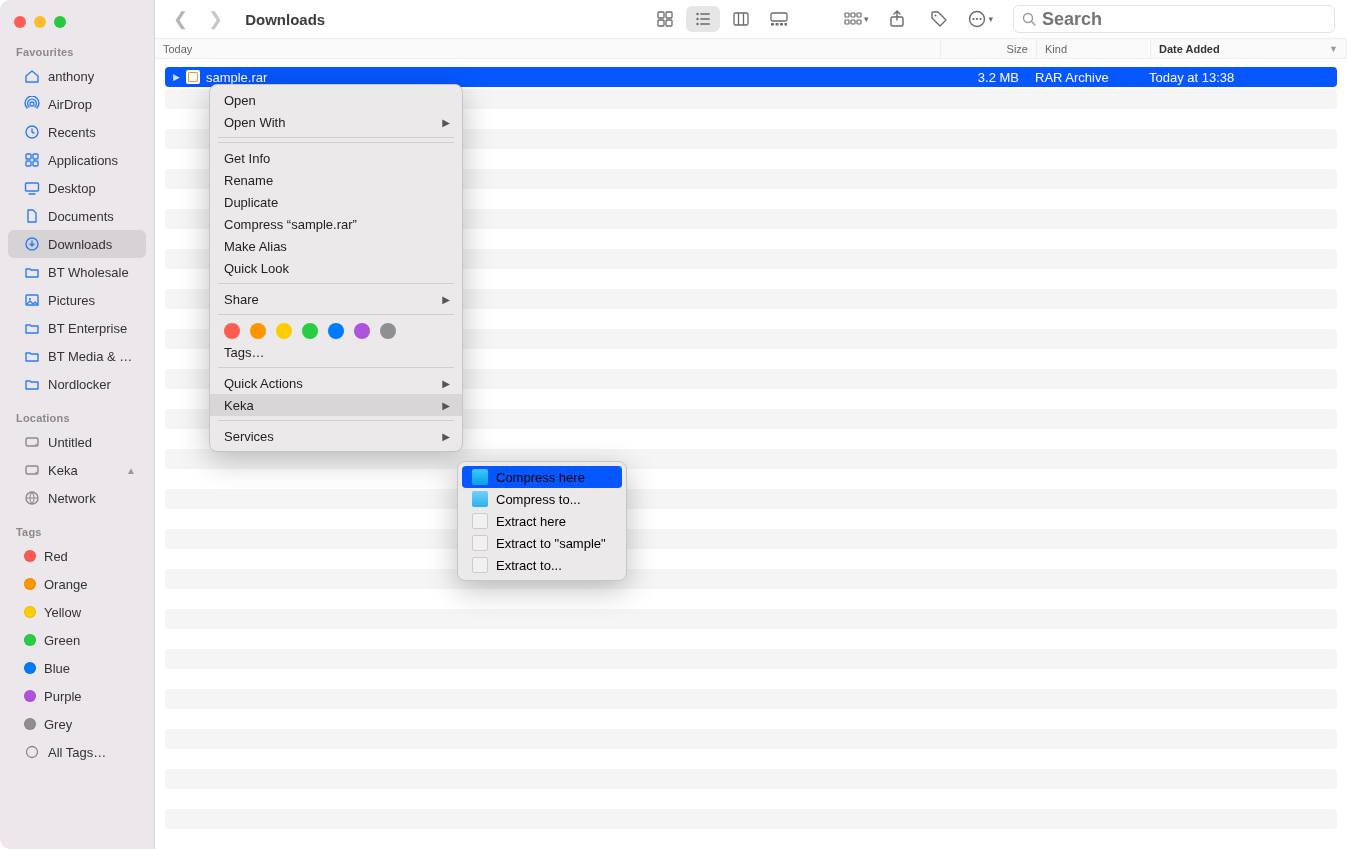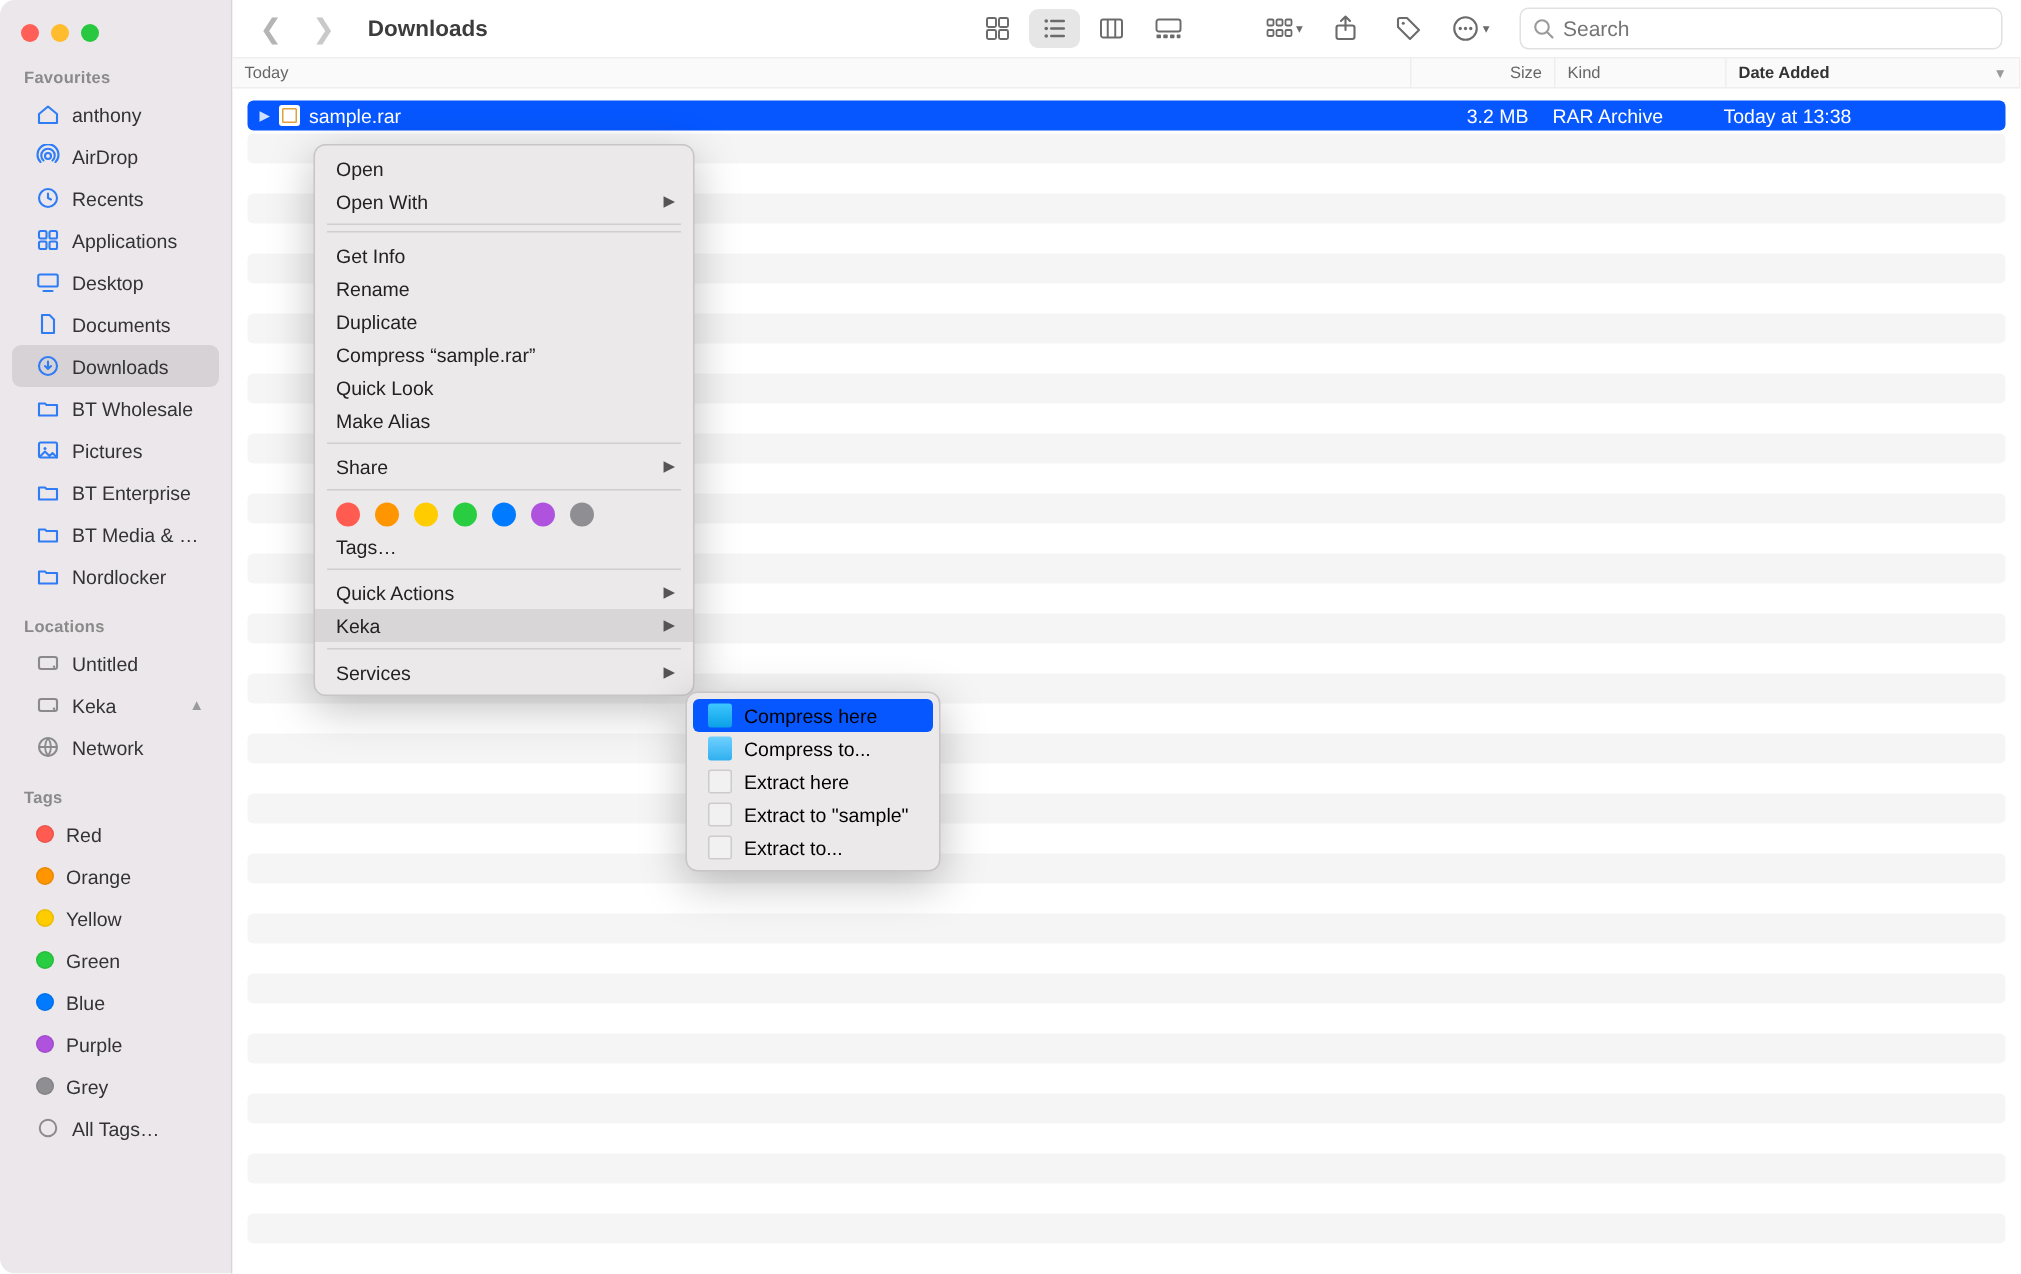--- a/index.html
+++ b/index.html
@@ -26,21 +26,21 @@
 .nav-arrows { display:flex; gap:20px; color:#b5b5b5; font-size:18px; padding:0 8px 0 6px; }
 .title { font-size:15px; font-weight:600; color:#3c3c3c; padding-left:6px; }
 .toolbar .spacer { flex:1; }
 .view-switch { display:flex; gap:4px; align-items:center; }
 .vbtn { width:34px; height:26px; border-radius:6px; display:flex; align-items:center; justify-content:center; color:#6b6b6b; }
 .vbtn.active { background:#e6e6e6; }
 .tbtn { width:34px; height:26px; border-radius:6px; display:flex; align-items:center; justify-content:center; color:#6b6b6b; }
 .tbtn.wchev { width:auto; padding:0 4px; gap:2px; }
 .tbtn .chev { font-size:9px; color:#6b6b6b; }
 .search { flex:0 0 322px; height:28px; border:1px solid #e1e1e1; border-radius:6px; display:flex; align-items:center; gap:6px; padding:0 8px; margin-left:8px; }
-.search input { border:none; outline:none; font-size:14px; flex:1; background:transparent; }
+.search input { border:none; outline:none; font-size:18px; flex:1; background:transparent;font-weight:bold; }
 .search .sicon { color:#9a9a9a; }
 
 
 .colhdr { display:flex; align-items:center; height:26px; border-top:1px solid #eee; border-bottom:1px solid #eee; font-size:11px; color:#666; background:#fafafa; }
 .colhdr .c { padding:0 8px; border-right:1px solid #eee; height:100%; display:flex; align-items:center; }
 .c-name{flex:1; padding-left:48px}.c-size{width:96px; justify-content:flex-end}.c-kind{width:114px}.c-date{width:196px; font-weight:600; color:#333; border-right:none; justify-content:space-between}
 .c-date .srt{font-size:9px;color:#999}
 
 
 .files { flex:1; position:relative; padding:10px 10px 0 10px; }
@@ -48,21 +48,21 @@
 .row { position:absolute; left:10px; right:10px; top:8px; height:20px; border-radius:4px; background:#0657ff; color:#fff; display:flex; align-items:center; font-size:13px; padding-left:8px; }
 .row .chev{font-size:9px;color:#cfe0ff;margin-right:6px}
 .row .ficon{width:14px;height:14px;background:#fff;border-radius:2px;margin-right:6px;position:relative}
 .row .ficon::after{content:"";position:absolute;inset:2px;border:1px solid #e0a040;border-radius:1px}
 .row .fname{flex:1}
 .row .fsize{width:96px;text-align:right;padding-right:8px}
 .row .fkind{width:114px;padding-left:8px}
 .row .fdate{width:196px;padding-left:8px}
 
 
-.menu { position:absolute; left:209px; top:96px; width:254px; background:#ece9eb; border:1px solid #c8c5c7; border-radius:8px; box-shadow:0 8px 30px rgba(0,0,0,.25); padding:4px 0; font-size:13px; color:#222; z-index:10; }
+.menu { position:absolute; left:209px; top:84px; width:254px; background:#ece9eb; border:1px solid #c8c5c7; border-radius:8px; box-shadow:0 8px 30px rgba(0,0,0,.25); padding:4px 0; font-size:13px; color:#222; z-index:10; }
 .menu .mi { height:22px; display:flex; align-items:center; padding:0 14px; position:relative; }
 .menu .mi.hov { background:#d9d6d8; }
 .menu .mi .arr { position:absolute; right:12px; font-size:10px; color:#555; }
 .menu hr { border:none; border-top:1px solid #d1ced0; margin:4px 8px; }
 .menu .tagrow { display:flex; gap:10px; padding:4px 14px 2px 14px; }
 .menu .tagrow .td { width:16px; height:16px; border-radius:50%; }
 
 
 .submenu { position:absolute; left:457px; top:461px; width:170px; background:#ece9eb; border:1px solid #c8c5c7; border-radius:8px; box-shadow:0 8px 30px rgba(0,0,0,.25); padding:4px 0; font-size:13px; z-index:11; }
 .submenu .smi { height:22px; display:flex; align-items:center; gap:8px; padding:0 10px; border-radius:4px; margin:0 4px; }
@@ -426,24 +426,24 @@
       <div class="mi">
         <span>Rename</span>
       </div>
       <div class="mi">
         <span>Duplicate</span>
       </div>
       <div class="mi">
         <span>Compress “sample.rar”</span>
       </div>
       <div class="mi">
+        <span>Make Alias</span>
+      </div>
+      <div class="mi">
         <span>Quick Look</span>
-      </div>
-      <div class="mi">
-        <span>Make Alias</span>
       </div>
       <hr>
       <div class="mi">
         <span>Share</span>
         <span class="arr">▶</span>
       </div>
       <hr>
       <div class="tagrow">
         <div class="td" style="background: rgb(255, 91, 81);"></div>
         <div class="td" style="background: rgb(255, 149, 0);"></div>

